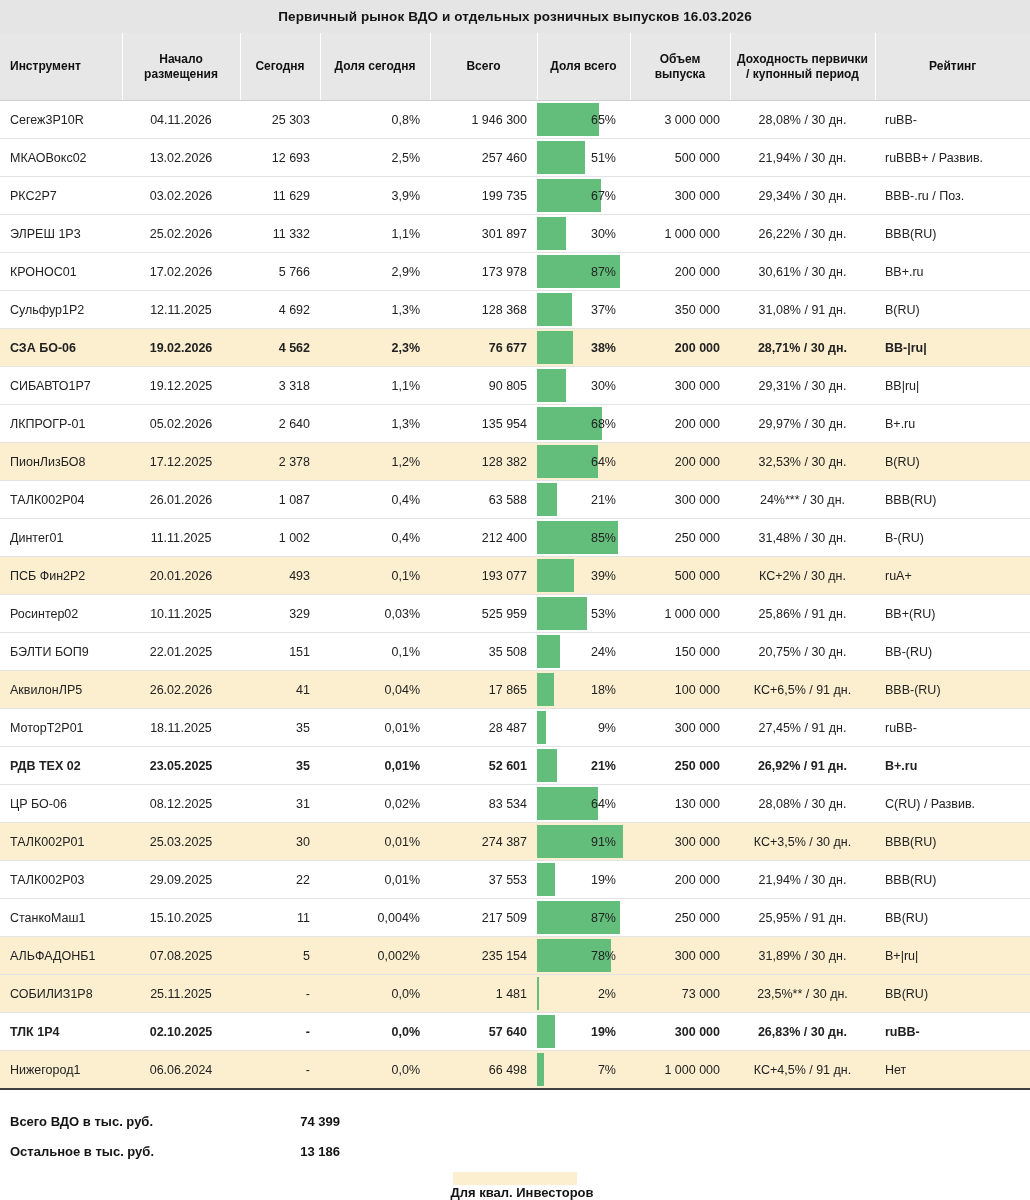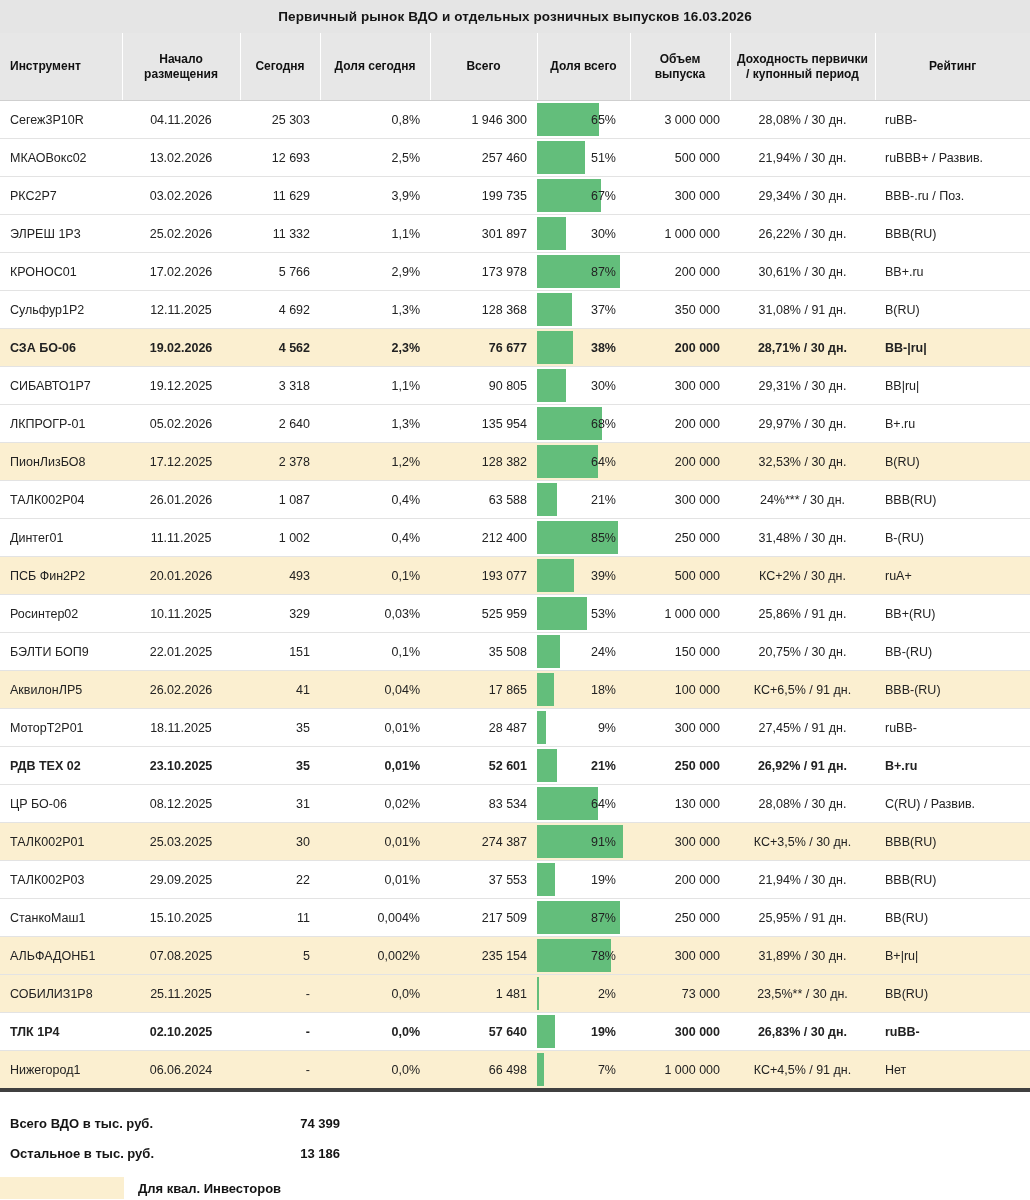--- a/index.html
+++ b/index.html
@@ -58,21 +58,21 @@
     font-size:12.5px;
     color:#222;
     padding:0 10px;
     border-bottom:1px solid #e3e3e3;
     vertical-align:middle;
     white-space:nowrap;
     overflow:hidden;
   }
   tbody tr.qual td{background:#fbefd0;}
   tbody tr.bold td{font-weight:bold;}
-  tbody tr:last-child td{border-bottom:4px solid #404040;}
+  tbody tr:last-child td{border-bottom:2px solid #404040;}
 
   td.num{text-align:right;}
   td.ctr{text-align:center;}
   td.lft{text-align:left;}
 
   
   td.bar-cell{
     padding:0;
     position:relative;
     text-align:right;
@@ -103,21 +103,21 @@
     font-size:13px;
     font-weight:bold;
     color:#141414;
   }
   .sum-row .lbl{width:250px;padding-left:10px;}
   .sum-row .val{width:80px;text-align:right;}
 
   .legend-row{
     display:flex;align-items:center;
     height:28px;margin-top:6px;
-    font-size:13px;font-weight:bold;color:#141414;
+    font-size:13px;font-weight:bold;color:#141414;flex-direction:column;
   }
   .legend-swatch{
     width:124px;height:22px;background:#fbefd0;margin-left:0px;
   }
   .legend-text{margin-left:14px;}
 
   .note{
     font-size:12.5px;font-weight:bold;color:#141414;
     padding-left:4px;line-height:1.55;
   }
@@ -411,21 +411,21 @@
           <td class="bar-cell">
             <span class="bar" style="width:9px"></span>
             <span class="bar-label">9%</span>
           </td>
           <td class="num">300 000</td>
           <td class="ctr">27,45% / 91 дн.</td>
           <td class="lft">ruBB-</td>
         </tr>
         <tr class="bold">
           <td class="lft">РДВ ТЕХ 02</td>
-          <td class="ctr">23.10.2025</td>
+          <td class="ctr">23.05.2025</td>
           <td class="num">35</td>
           <td class="num">0,01%</td>
           <td class="num">52 601</td>
           <td class="bar-cell">
             <span class="bar" style="width:20px"></span>
             <span class="bar-label">21%</span>
           </td>
           <td class="num">250 000</td>
           <td class="ctr">26,92% / 91 дн.</td>
           <td class="lft">B+.ru</td>

